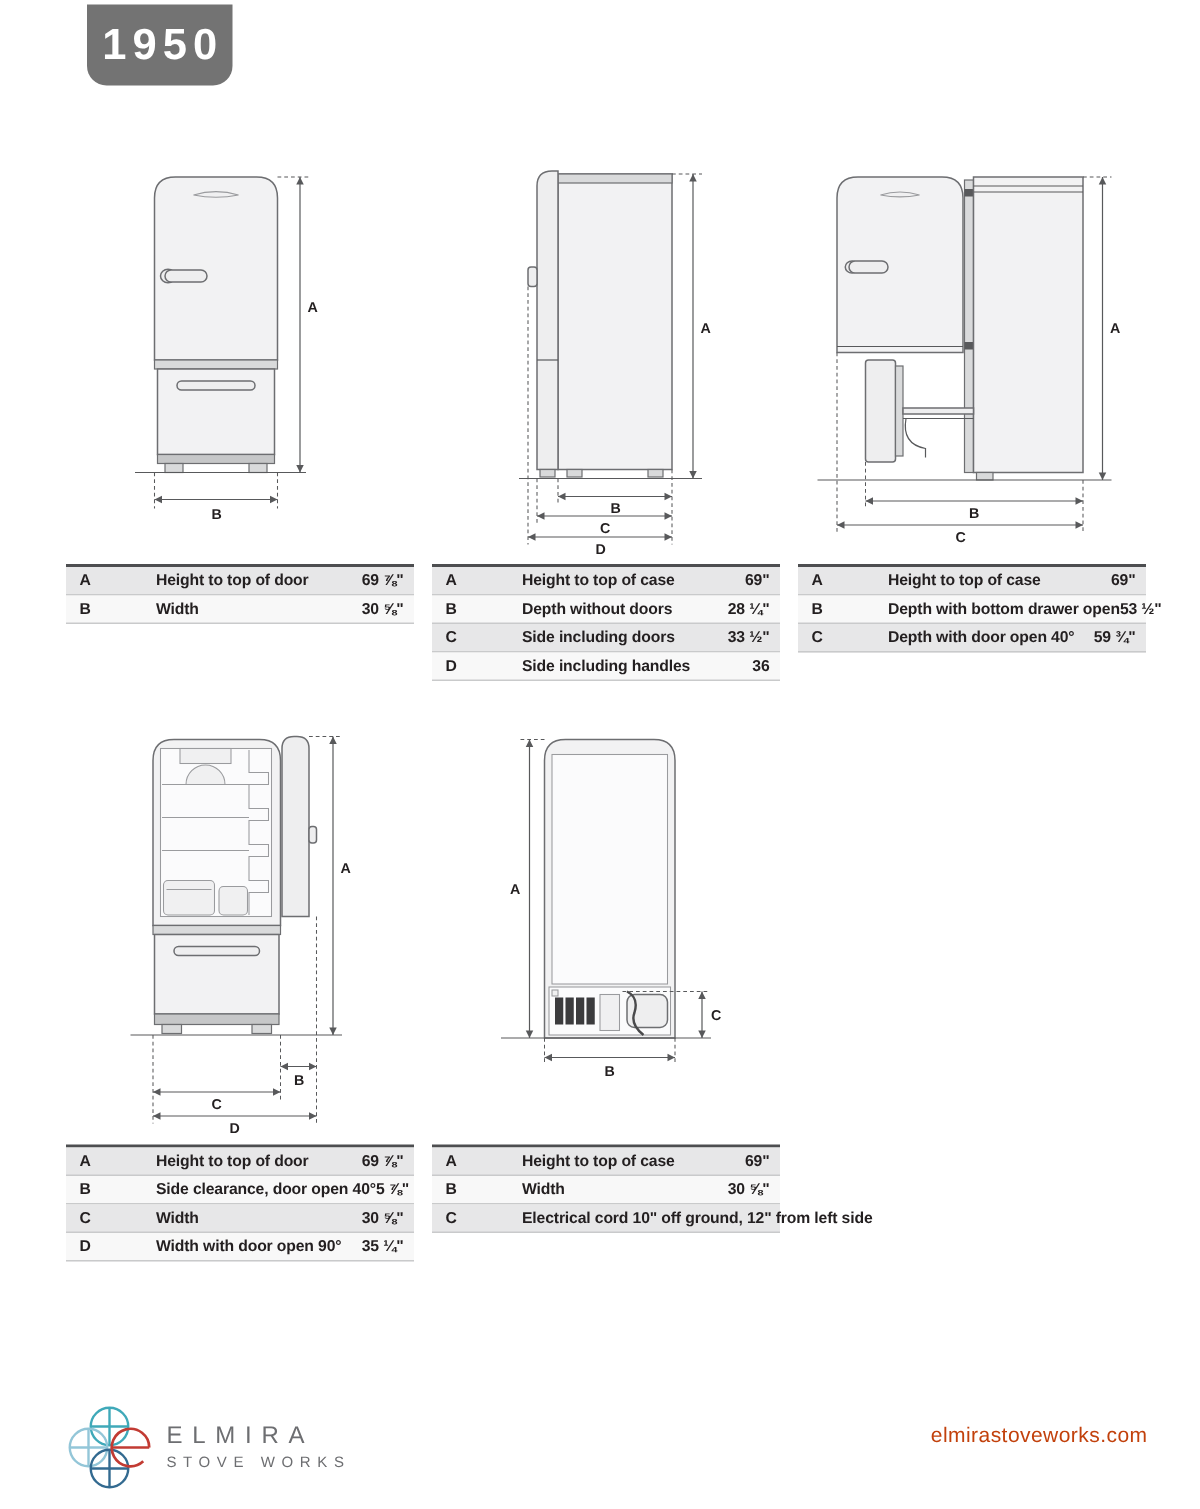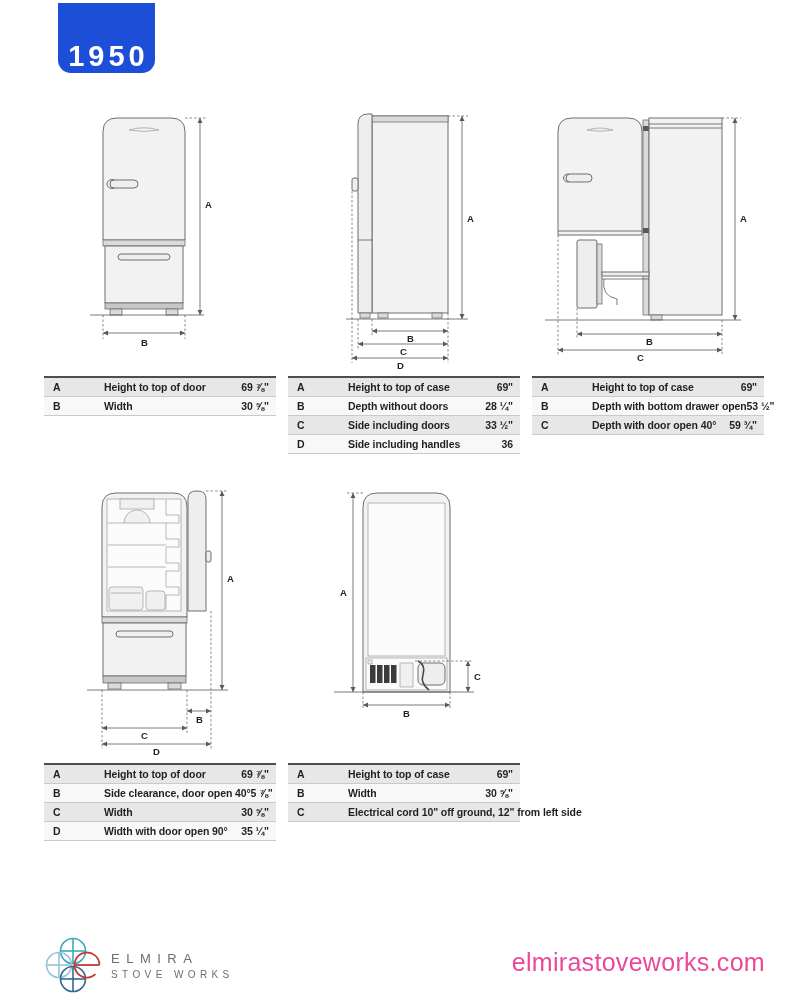--- a/index.html
+++ b/index.html
@@ -4,23 +4,23 @@
 <style>
   * { margin:0; padding:0; box-sizing:border-box; }
   html,body { width:800px; height:1006px; }
   body {
     position:relative; background:#ffffff;
     font-family:"Liberation Sans", sans-serif; color:#231f20;
     overflow:hidden;
   }
   
   .model-tag {
-    position:absolute; left:58px; top:3px; width:97px; height:70px;
-    background:#1d4ed8; border-radius:0 0 13px 13px;
-    display:flex; align-items:flex-end; justify-content:center;
+    position:absolute; left:58px; top:3px; width:97px; height:54px;
+    background:#737373; border-radius:0 0 13px 13px;
+    display:flex; align-items:center; justify-content:center;
   }
   .model-tag span {
     color:#ffffff; font-size:29px; font-weight:700; letter-spacing:4px;
     padding-left:4px;
   }
   
   .fig { position:absolute; }
   .fig svg { display:block; width:100%; height:100%; }
   .body-line { stroke:#6d6e71; stroke-width:1; fill:#f2f2f3; }
   .body-light { stroke:#6d6e71; stroke-width:1; fill:#eeeeef; }
@@ -44,24 +44,24 @@
     border-bottom:1px solid #c9cacb; padding:0 7px 0 9px; background:#f8f8f8;
   }
   .spec-row:nth-child(odd) { background:#e7e7e8; }
   .cell-key { width:27px; font-weight:700; flex:none; }
   .cell-label { flex:1; font-weight:600; white-space:nowrap;margin-left:24px; }
   .cell-value { font-weight:600; text-align:right; white-space:nowrap; flex:none; }
   
   .footer-logo { position:absolute; left:44px; top:936px; display:flex; align-items:center; }
   .logo-mark { width:58px; height:58px; flex:none; }
   .logo-text { margin-left:9px; color:#6d6e71; }
-  .logo-name { font-size:13px; letter-spacing:6.5px; font-weight:400; }
+  .logo-name { font-size:16px; letter-spacing:6.5px; font-weight:400; }
   .logo-sub { font-size:10px; letter-spacing:4.4px; margin-top:3px; }
   .website {
-    position:absolute; right:35px; top:948px; font-size:25px; color:#ec4899;
+    position:absolute; right:35px; top:948px; font-size:14px; color:#c2410c;
     letter-spacing:0.3px;
   }
 </style>
 </head>
 <body>
 
 <div class="model-tag">
   <span>1950</span>
 </div>
 

